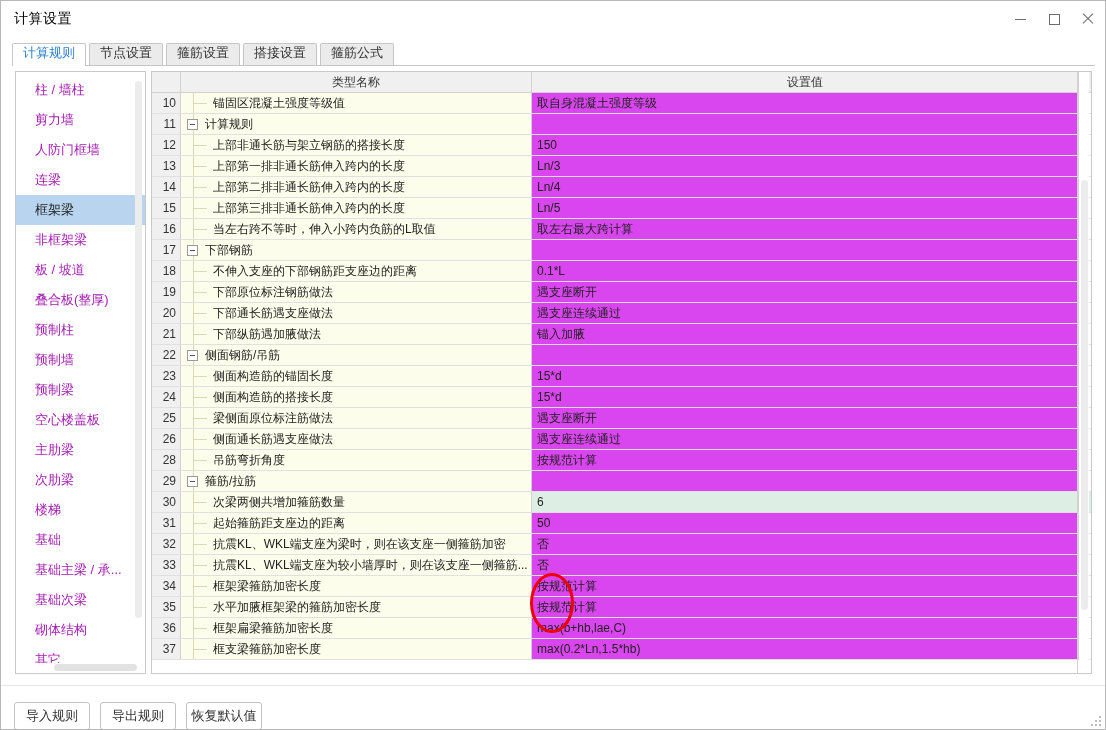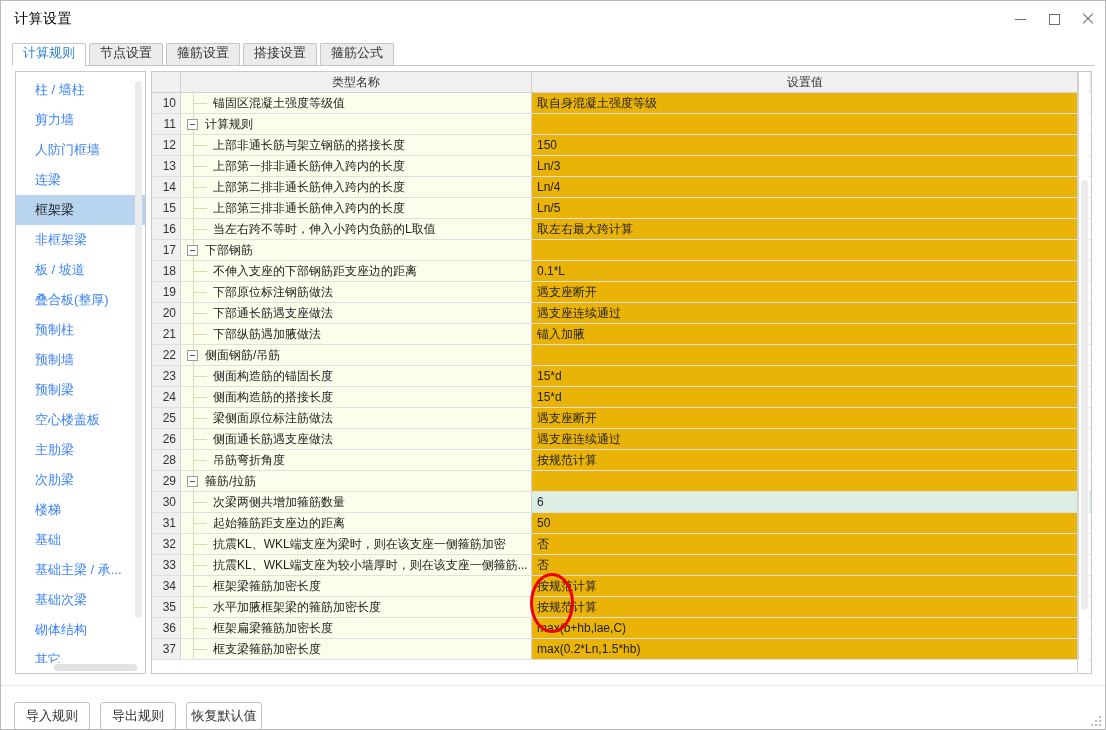--- a/index.html
+++ b/index.html
@@ -106,21 +106,21 @@
     background: #ffffff;
     overflow: hidden;
   }
   .sidebar-list {
     position: absolute; left: 0; top: 3px; right: 0;
   }
   .side-item {
     height: 30px;
     display: flex; align-items: center;
     padding-left: 19px;
-    font-size: 13px; color: #3b82f6;
+    font-size: 13px; color: #a21caf;
     cursor: default;
     white-space: nowrap;
   }
   .side-item.selected { background: #b8d4ee; color: #1c1c1c; }
   .side-vscroll {
     position: absolute; right: 3px; top: 9px;
     width: 7px; height: 537px;
     background: #ececec; border-radius: 4px;
   }
   .side-hscroll-track {
@@ -189,21 +189,21 @@
     width: 351px; flex: 0 0 351px;
     background: #fdfdeb;
     border-right: 1px solid #d2d2d2;
     font-size: 12px; color: #222222;
     display: flex; align-items: center;
     position: relative;
     white-space: nowrap; overflow: hidden;
   }
   .c-val {
     flex: 1 1 auto;
-    background: #eab308;
+    background: #d946ef;
     border-right: 1px solid #d2d2d2;
     font-size: 12px; color: #222222;
     display: flex; align-items: center;
     padding-left: 5px;
     white-space: nowrap; overflow: hidden;
   }
   .c-pad { width: 12px; flex: 0 0 12px; background: #ffffff; }
 
   .row.group .c-name { background: #fdfdeb; }
   .row.hl .c-val { background: #ddefe4; }

